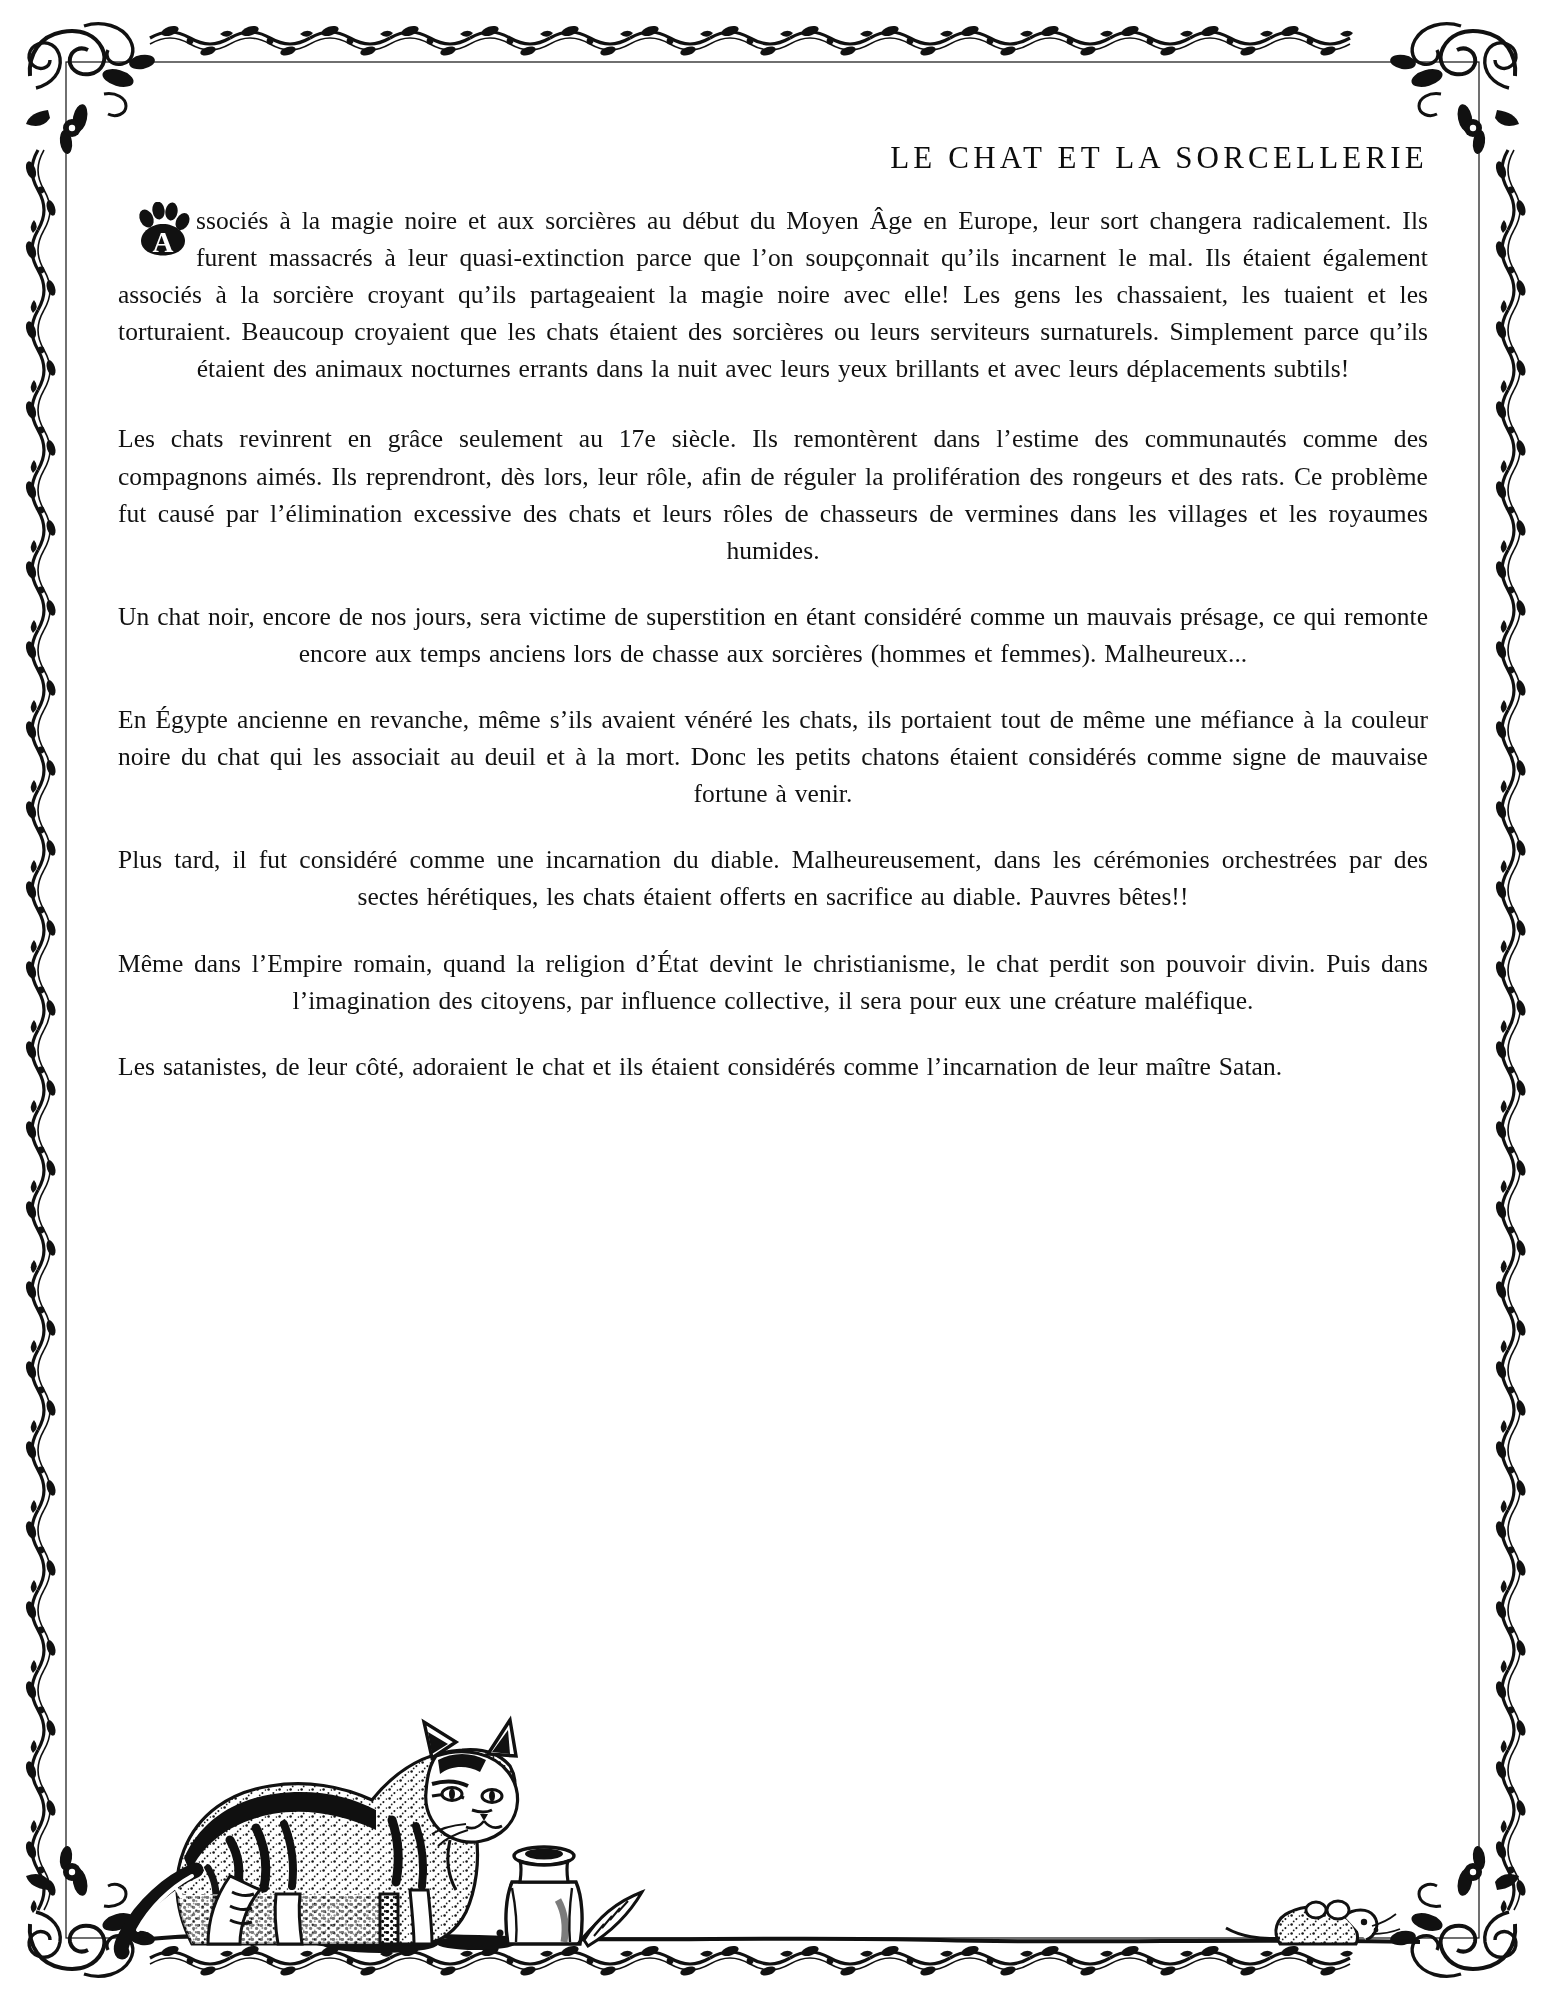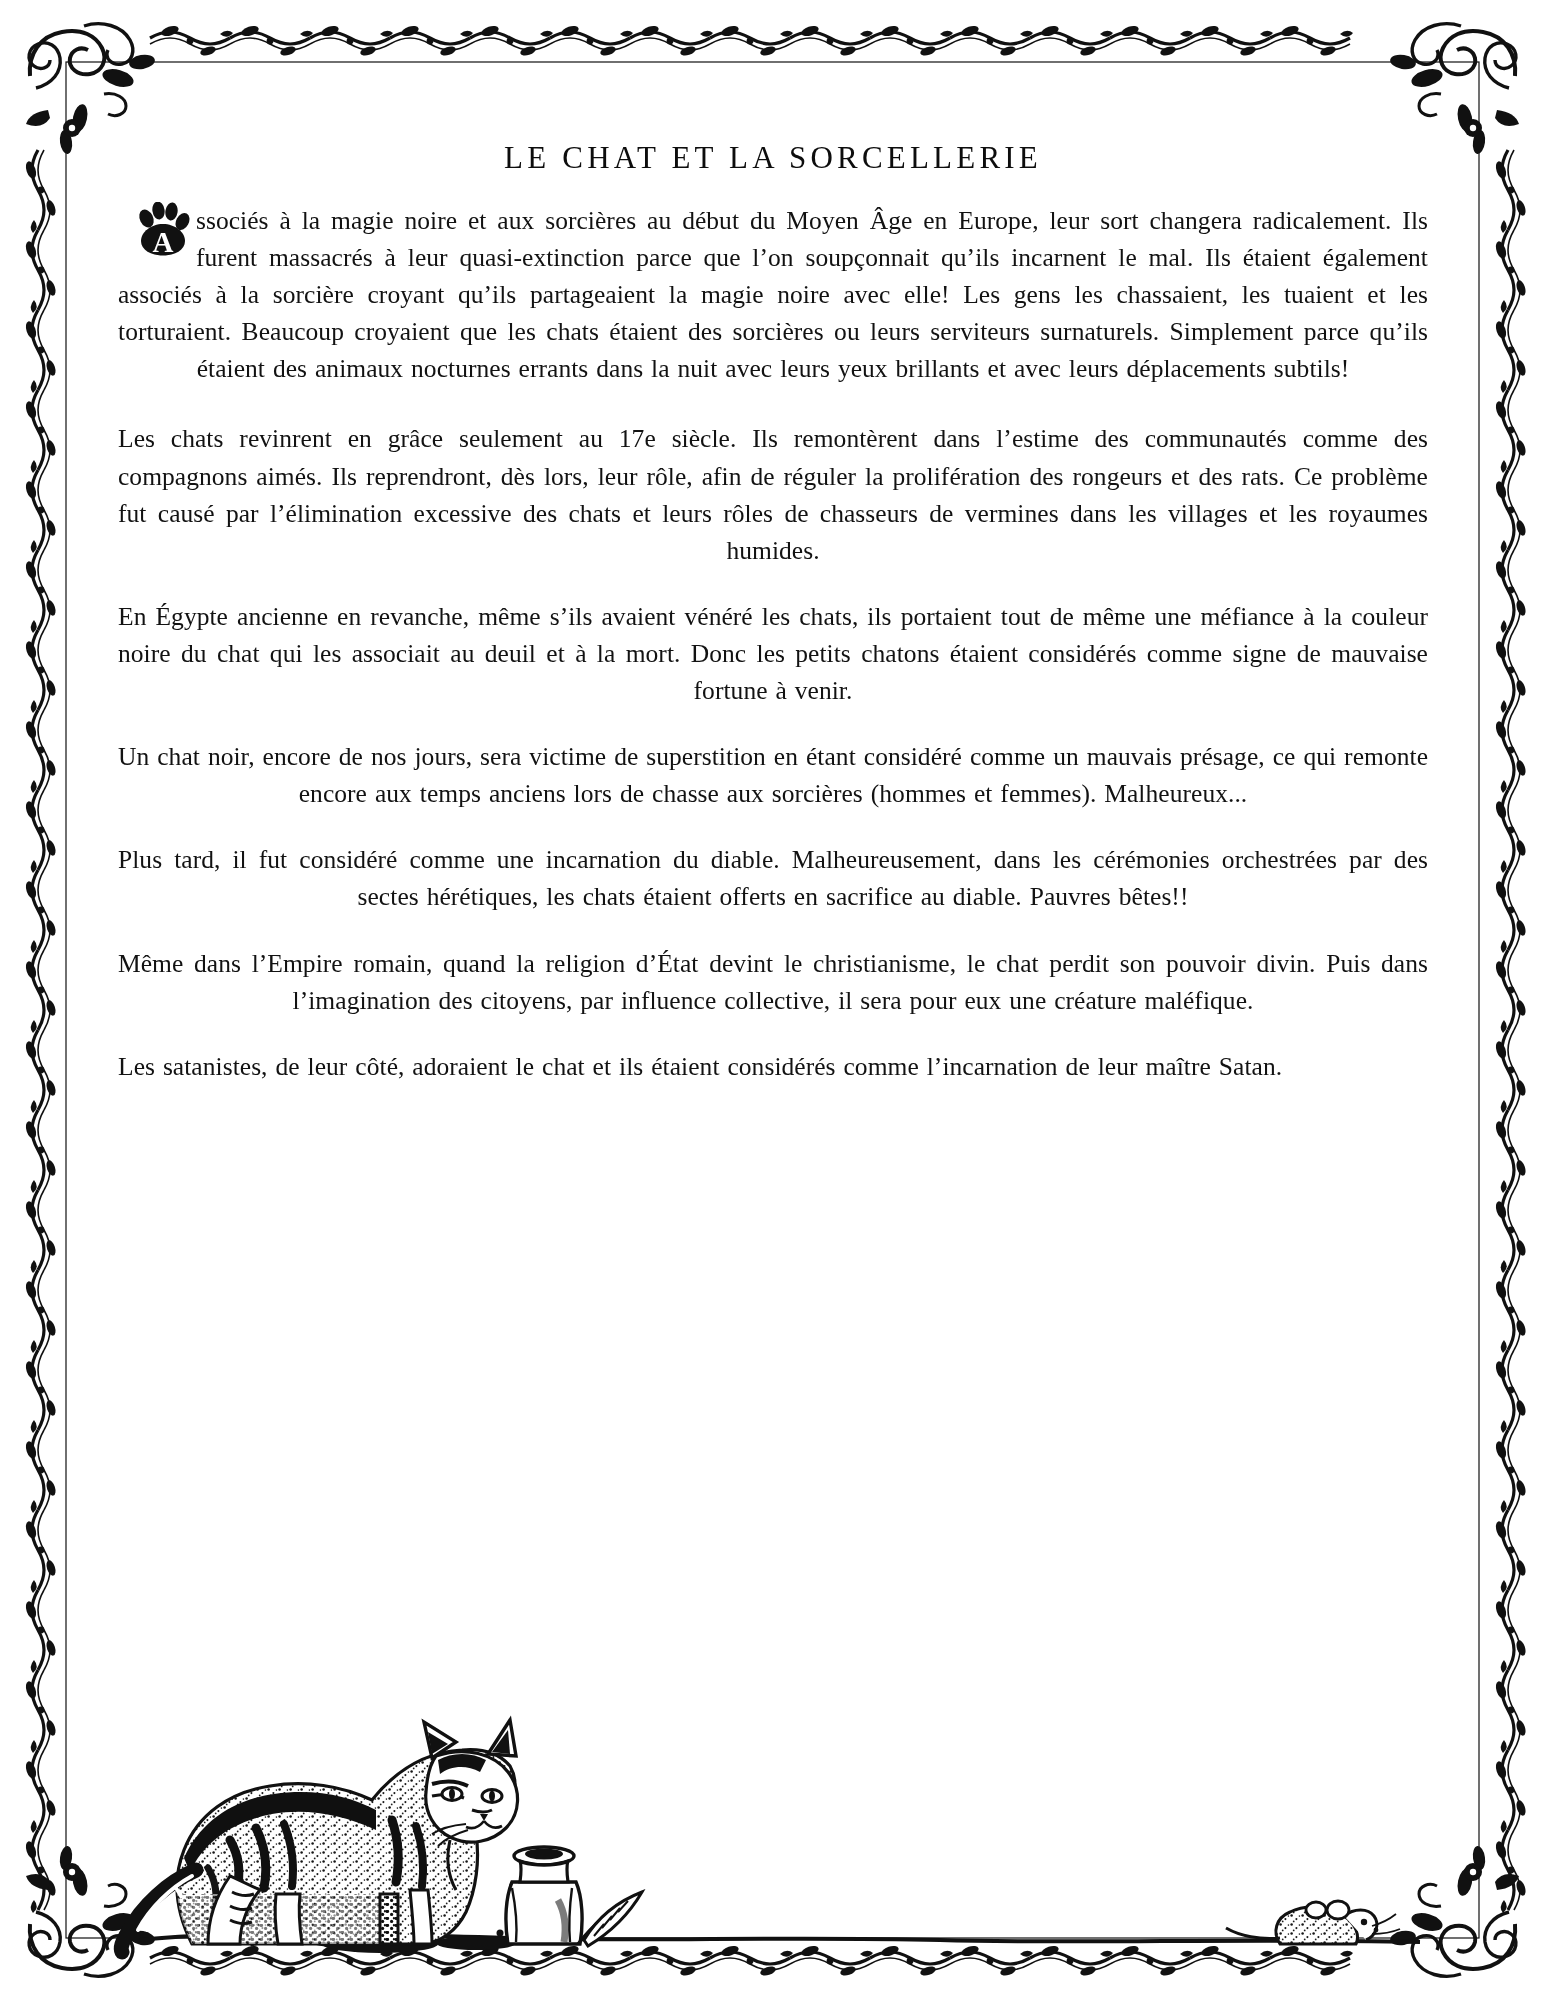--- a/index.html
+++ b/index.html
@@ -29,21 +29,21 @@
 
   
   .content {
     position: absolute;
     left: 118px;
     top: 140px;
     width: 1310px;
   }
 
   .doc-title {
-    text-align: center;
+    text-align: right;
     font-size: 31px;
     letter-spacing: 4.2px;
     font-variant: small-caps;
     text-transform: uppercase;
     font-weight: 400;
     margin: 0 0 26px 0;
     color: #0d0d0d;
     font-family: "Liberation Serif", "DejaVu Serif", serif;
   }
 
@@ -395,22 +395,22 @@
 
           <path d="M29,22 C41,22 51,30 51,39 C51,48 41,53.5 29,53.5 C17,53.5 7,48 7,39 C7,30 17,22 29,22 Z" fill="#111"></path>
 
           <text x="29" y="49.5" text-anchor="middle" font-family="'Liberation Serif','DejaVu Serif',serif" font-size="29" font-weight="700" fill="#ffffff">A</text>
         </svg>
       </span>
       <span>ssociés à la magie noire et aux sorcières au début du Moyen Âge en Europe, leur sort changera radicalement. Ils furent massacrés à leur quasi-extinction parce que l’on soupçonnait qu’ils incarnent le mal. Ils étaient également associés à la sorcière croyant qu’ils partageaient la magie noire avec elle! Les gens les chassaient, les tuaient et les torturaient. Beaucoup croyaient que les chats étaient des sorcières ou leurs serviteurs surnaturels. Simplement parce qu’ils étaient des animaux nocturnes errants dans la nuit avec leurs yeux brillants et avec leurs déplacements subtils!</span>
     </p>
 
     <p class="para just">Les chats revinrent en grâce seulement au 17e siècle. Ils remontèrent dans l’estime des communautés comme des compagnons aimés. Ils reprendront, dès lors, leur rôle, afin de réguler la prolifération des rongeurs et des rats. Ce problème fut causé par l’élimination excessive des chats et leurs rôles de chasseurs de vermines dans les villages et les royaumes humides.</p>
+    <p class="para just">Un chat noir, encore de nos jours, sera victime de superstition en étant considéré comme un mauvais présage, ce qui remonte encore aux temps anciens lors de chasse aux sorcières (hommes et femmes). Malheureux...</p>
     <p class="para just">En Égypte ancienne en revanche, même s’ils avaient vénéré les chats, ils portaient tout de même une méfiance à la couleur noire du chat qui les associait au deuil et à la mort. Donc les petits chatons étaient considérés comme signe de mauvaise fortune à venir.</p>
-    <p class="para just">Un chat noir, encore de nos jours, sera victime de superstition en étant considéré comme un mauvais présage, ce qui remonte encore aux temps anciens lors de chasse aux sorcières (hommes et femmes). Malheureux...</p>
     <p class="para just">Plus tard, il fut considéré comme une incarnation du diable. Malheureusement, dans les cérémonies orchestrées par des sectes hérétiques, les chats étaient offerts en sacrifice au diable. Pauvres bêtes!!</p>
     <p class="para just">Même dans l’Empire romain, quand la religion d’État devint le christianisme, le chat perdit son pouvoir divin. Puis dans l’imagination des citoyens, par influence collective, il sera pour eux une créature maléfique.</p>
     <p class="para">Les satanistes, de leur côté, adoraient le chat et ils étaient considérés comme l’incarnation de leur maître Satan.</p>
   </div>
 
   <div class="illustration">
     <svg width="1390" height="330" viewBox="0 0 1390 330" xmlns="http://www.w3.org/2000/svg">
       <defs>
 
         <pattern id="fur" width="11" height="9" patternUnits="userSpaceOnUse">

